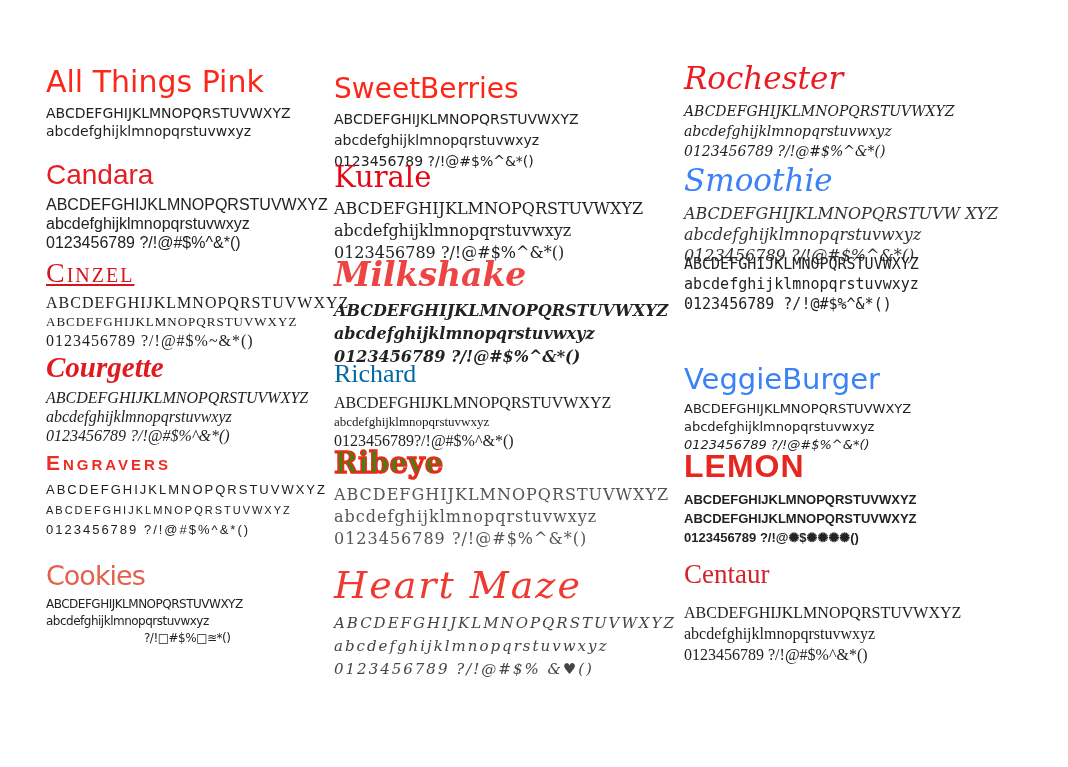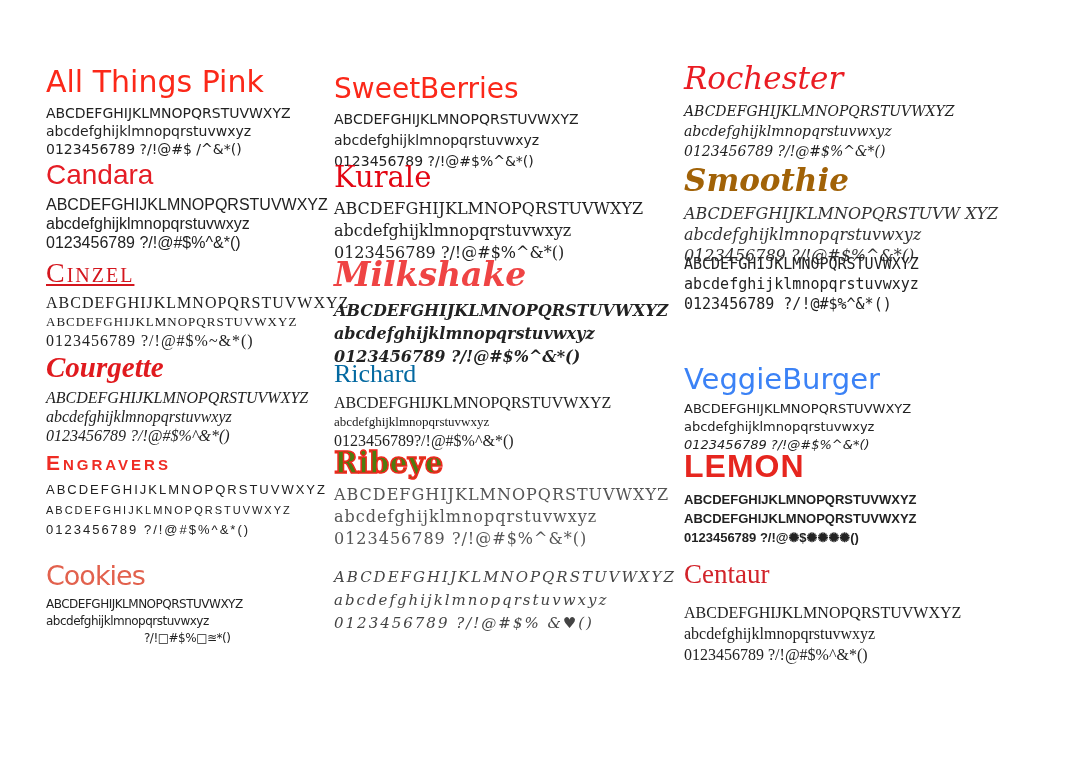--- a/index.html
+++ b/index.html
@@ -69,21 +69,20 @@
   .r-centaur{font-family:"Liberation Serif",serif;font-size:16px;line-height:21px;}
 </style>
 </head>
 <body>
 
 <div id="col1" class="col">
   <div class="blk c1b1">
     <div class="title t-atp" style="color: rgb(251, 40, 25);">All Things Pink</div>
     <div class="row r-atp">ABCDEFGHIJKLMNOPQRSTUVWXYZ</div>
     <div class="row r-atp">abcdefghijklmnopqrstuvwxyz</div>
-    <div class="row r-atp">0123456789 ?/!@#$ /^&amp;*()</div>
   </div>
   <div class="blk c1b2">
     <div class="title t-candara" style="color: rgb(229, 29, 37);">Candara</div>
     <div class="row r-candara">ABCDEFGHIJKLMNOPQRSTUVWXYZ</div>
     <div class="row r-candara">abcdefghijklmnopqrstuvwxyz</div>
     <div class="row r-candara">0123456789 ?/!@#$%^&amp;*()</div>
   </div>
   <div class="blk c1b3">
     <div class="title t-cinzel" style="color: rgb(212, 22, 30); text-decoration: underline;">Cinzel</div>
     <div class="row r-cinzel">ABCDEFGHIJKLMNOPQRSTUVWXYZ</div>
@@ -135,35 +134,36 @@
     <div class="row r-richard small">abcdefghijklmnopqrstuvwxyz</div>
     <div class="row r-richard">0123456789?/!@#$%^&amp;*()</div>
   </div>
   <div class="blk c2b5">
     <div class="title t-ribeye">Ribeye</div>
     <div class="row r-ribeye">ABCDEFGHIJKLMNOPQRSTUVWXYZ</div>
     <div class="row r-ribeye">abcdefghijklmnopqrstuvwxyz</div>
     <div class="row r-ribeye">0123456789 ?/!@#$%^&amp;*()</div>
   </div>
   <div class="blk c2b6">
+    <div class="title t-heartmaze" style="color: rgb(238, 58, 48);">Heart Maze</div>
     <div class="row r-heartmaze">ABCDEFGHIJKLMNOPQRSTUVWXYZ</div>
     <div class="row r-heartmaze">abcdefghijklmnopqrstuvwxyz</div>
     <div class="row r-heartmaze">0123456789 ?/!@#$% &amp;♥()</div>
   </div>
 </div>
 
 <div id="col3" class="col">
   <div class="blk c3b1">
     <div class="title t-rochester" style="color: rgb(234, 28, 35);">Rochester</div>
     <div class="row r-rochester">ABCDEFGHIJKLMNOPQRSTUVWXYZ</div>
     <div class="row r-rochester">abcdefghijklmnopqrstuvwxyz</div>
     <div class="row r-rochester">0123456789 ?/!@#$%^&amp;*()</div>
   </div>
   <div class="blk c3b2">
-    <div class="title t-smoothie" style="color: #a16207; font-weight: bold;">Smoothie</div>
+    <div class="title t-smoothie" style="color: #3b82f6;">Smoothie</div>
     <div class="row r-smoothie">ABCDEFGHIJKLMNOPQRSTUVW XYZ</div>
     <div class="row r-smoothie">abcdefghijklmnopqrstuvwxyz</div>
     <div class="row r-smoothie">0123456789 ?/!@#$%^&amp;*()</div>
   </div>
   <div class="blk c3b3">
     <div class="row r-typewriter">ABCDEFGHIJKLMNOPQRSTUVWXYZ</div>
     <div class="row r-typewriter">abcdefghijklmnopqrstuvwxyz</div>
     <div class="row r-typewriter">0123456789 ?/!@#$%^&amp;*()</div>
   </div>
   <div class="blk c3b4">

